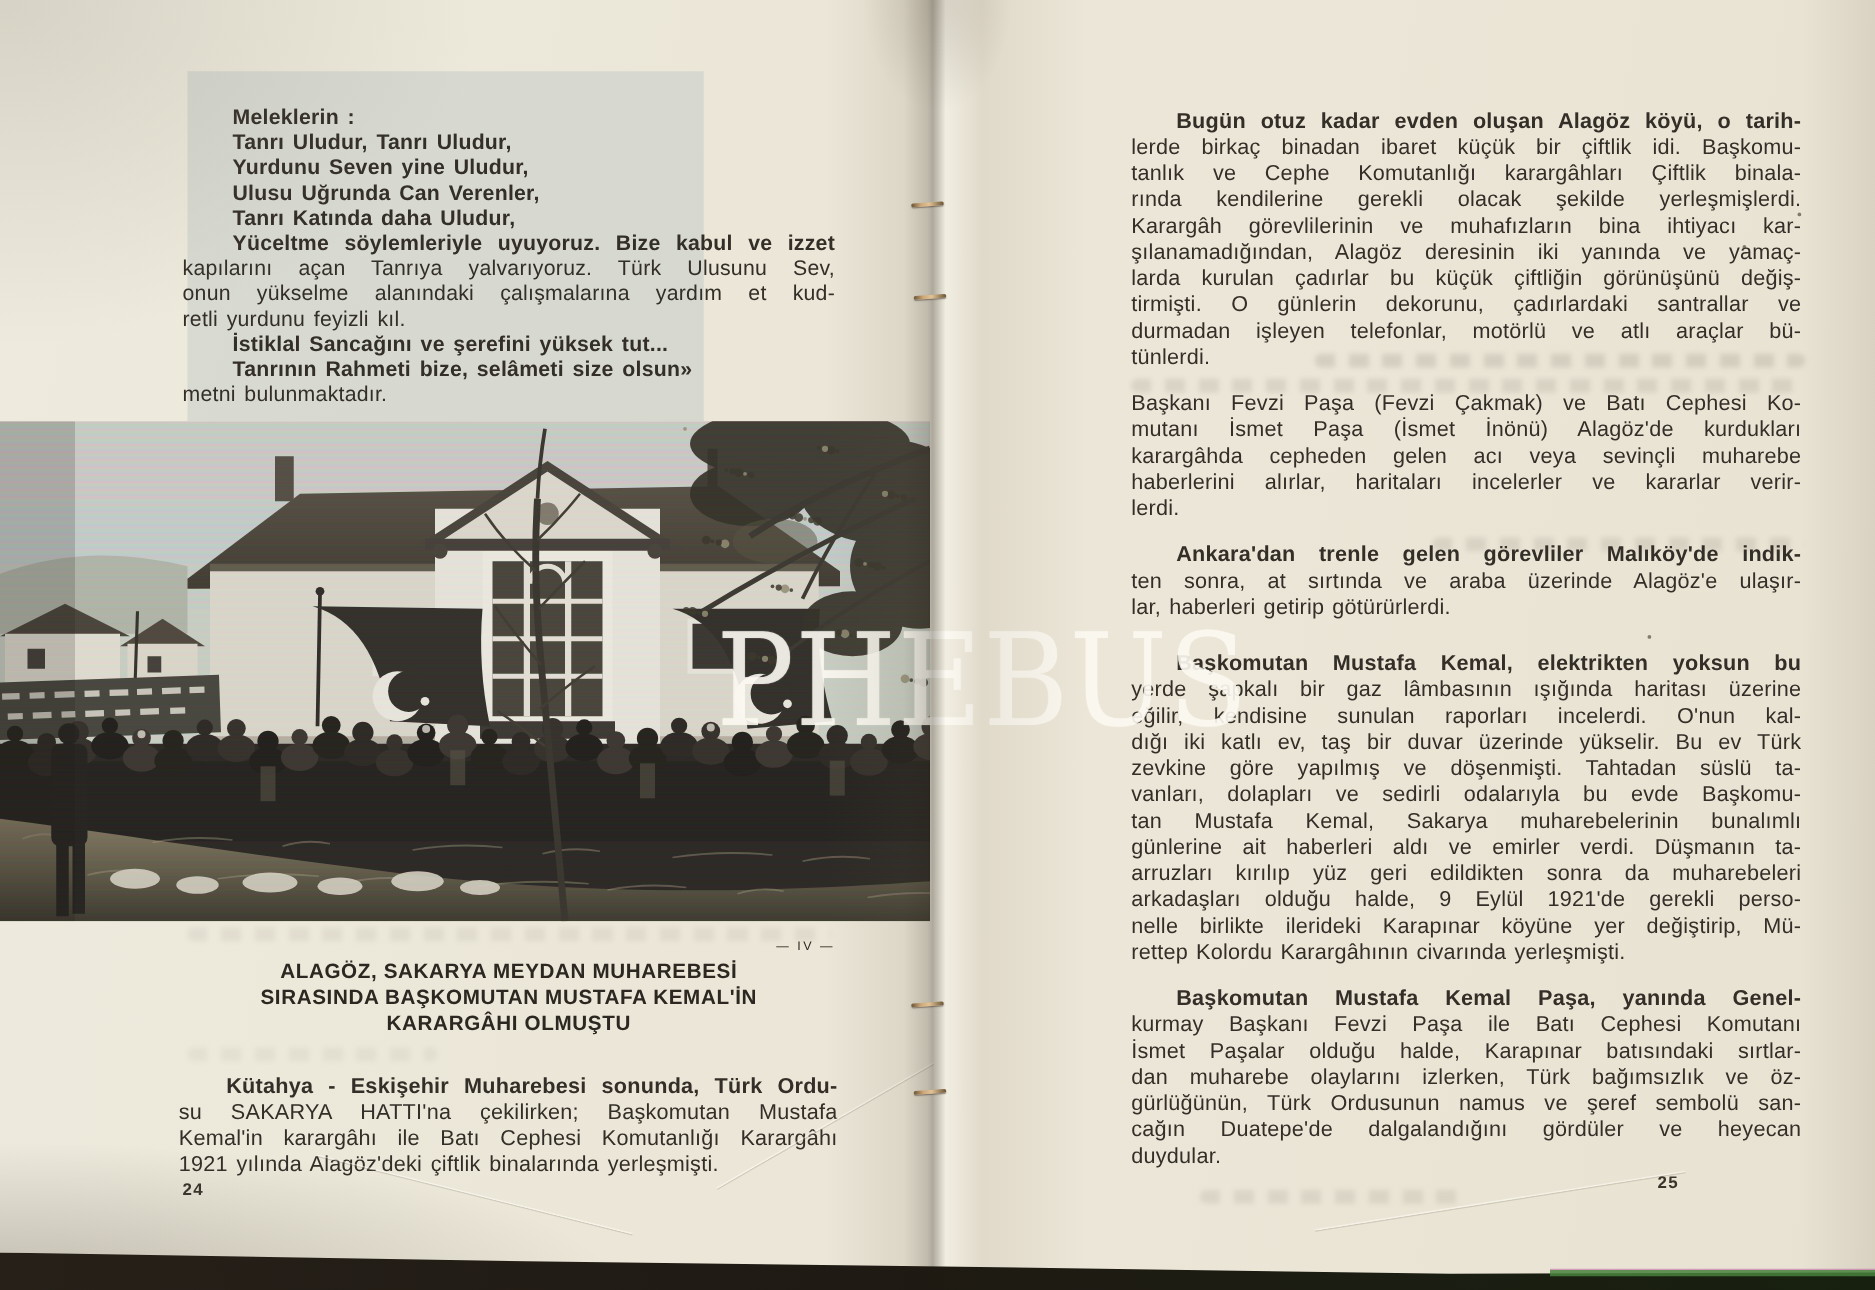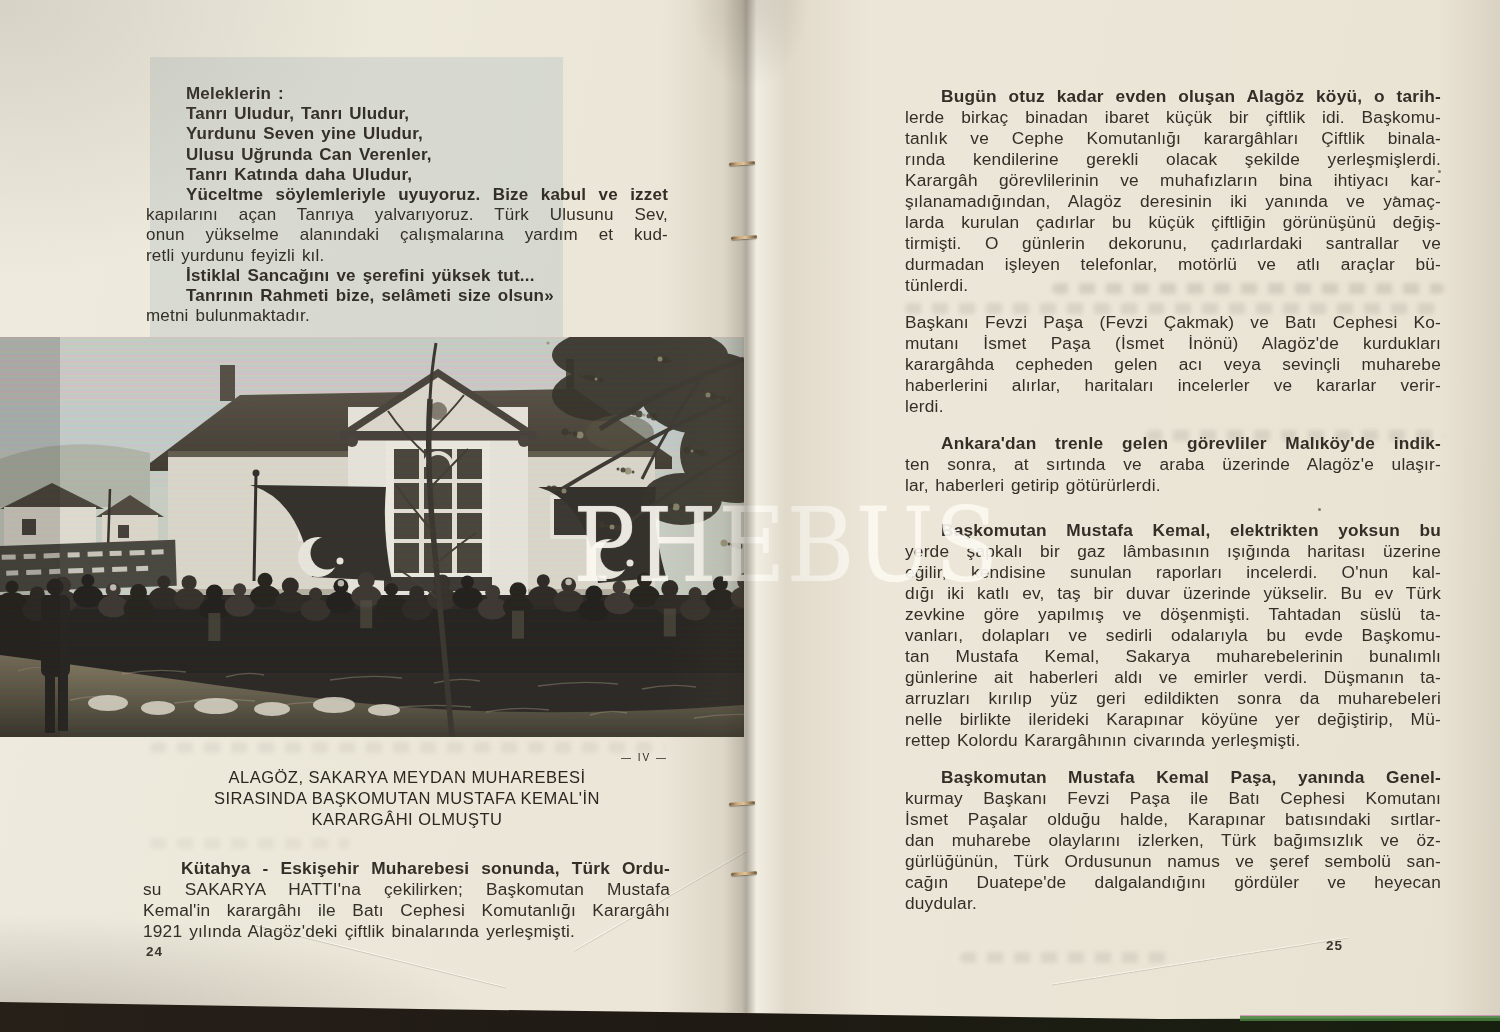--- a/index.html
+++ b/index.html
@@ -26,21 +26,21 @@
   
   .tblock{position:absolute;z-index:2;}
   .tline{white-space:normal;}
   .tline.just{text-align:justify;text-align-last:justify;}
   .tline.ind{text-indent:38px;font-weight:bold;}
   #poem{left:146px;top:84px;width:522px;}
   #poem .tline{font-size:17px;line-height:20.2px;letter-spacing:.2px;word-spacing:2px;}
   #poem .tline.ind{text-indent:40px;}
   #left-heading{left:146px;top:752px;width:522px;text-align:center;}
   #left-heading .roman{font-size:10px;font-weight:normal;letter-spacing:2px;margin-bottom:4px;color:#2c2721;text-align:right;}
-  #left-heading .tline{font-size:16.5px;font-weight:normal;line-height:21px;letter-spacing:.5px;text-align:center;color:#2c2721;}
+  #left-heading .tline{font-size:16.5px;font-weight:bold;line-height:21px;letter-spacing:.5px;text-align:center;color:#2c2721;}
   #left-para{left:143px;top:858px;width:527px;}
   #left-para .tline{font-size:17.3px;line-height:21px;letter-spacing:.2px;word-spacing:2px;}
   #right-col{left:905px;top:86px;width:536px;}
   .rp{margin:0 0 16px 0;}
   .rp .tline{font-size:17.3px;line-height:21px;letter-spacing:.2px;word-spacing:1.5px;}
   .rp .tline.ind{text-indent:36px;}
   #rp-2{margin-bottom:24px;}
   #rp-4{margin-bottom:0;}
   .pagenum{position:absolute;z-index:2;font-size:13.5px;font-weight:bold;color:#3a352c;letter-spacing:1px;}
   #pagenum-24{left:146px;top:944px;}
@@ -412,20 +412,21 @@
     <div class="rp" id="rp-3">
         <div class="tline just ind">Başkomutan Mustafa Kemal, elektrikten yoksun bu</div>
         <div class="tline just">yerde şapkalı bir gaz lâmbasının ışığında haritası üzerine</div>
         <div class="tline just">eğilir, kendisine sunulan raporları incelerdi. O'nun kal-</div>
         <div class="tline just">dığı iki katlı ev, taş bir duvar üzerinde yükselir. Bu ev Türk</div>
         <div class="tline just">zevkine göre yapılmış ve döşenmişti. Tahtadan süslü ta-</div>
         <div class="tline just">vanları, dolapları ve sedirli odalarıyla bu evde Başkomu-</div>
         <div class="tline just">tan Mustafa Kemal, Sakarya muharebelerinin bunalımlı</div>
         <div class="tline just">günlerine ait haberleri aldı ve emirler verdi. Düşmanın ta-</div>
         <div class="tline just">arruzları kırılıp yüz geri edildikten sonra da muharebeleri</div>
+        <div class="tline just">arkadaşları olduğu halde, 9 Eylül 1921'de gerekli perso-</div>
         <div class="tline just">nelle birlikte ilerideki Karapınar köyüne yer değiştirip, Mü-</div>
         <div class="tline">rettep Kolordu Karargâhının civarında yerleşmişti.</div>
       </div>
     <div class="rp" id="rp-4">
         <div class="tline just ind">Başkomutan Mustafa Kemal Paşa, yanında Genel-</div>
         <div class="tline just">kurmay Başkanı Fevzi Paşa ile Batı Cephesi Komutanı</div>
         <div class="tline just">İsmet Paşalar olduğu halde, Karapınar batısındaki sırtlar-</div>
         <div class="tline just">dan muharebe olaylarını izlerken, Türk bağımsızlık ve öz-</div>
         <div class="tline just">gürlüğünün, Türk Ordusunun namus ve şeref sembolü san-</div>
         <div class="tline just">cağın Duatepe'de dalgalandığını gördüler ve heyecan</div>

